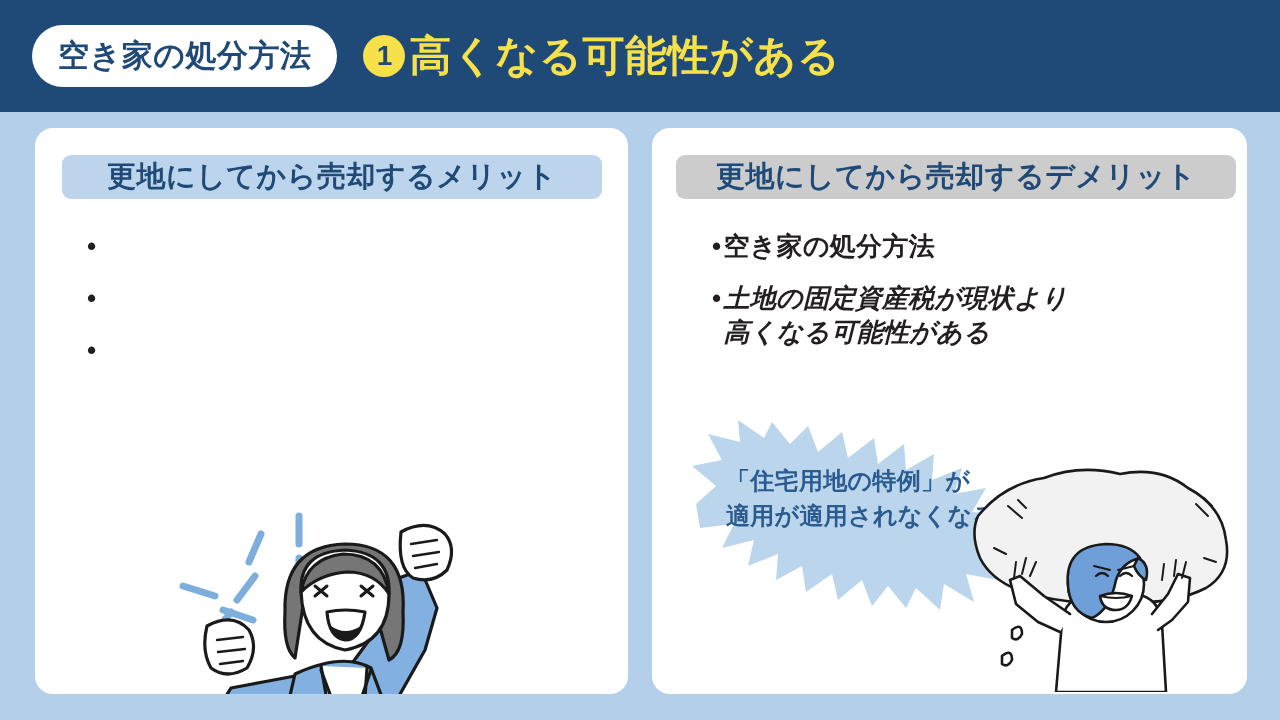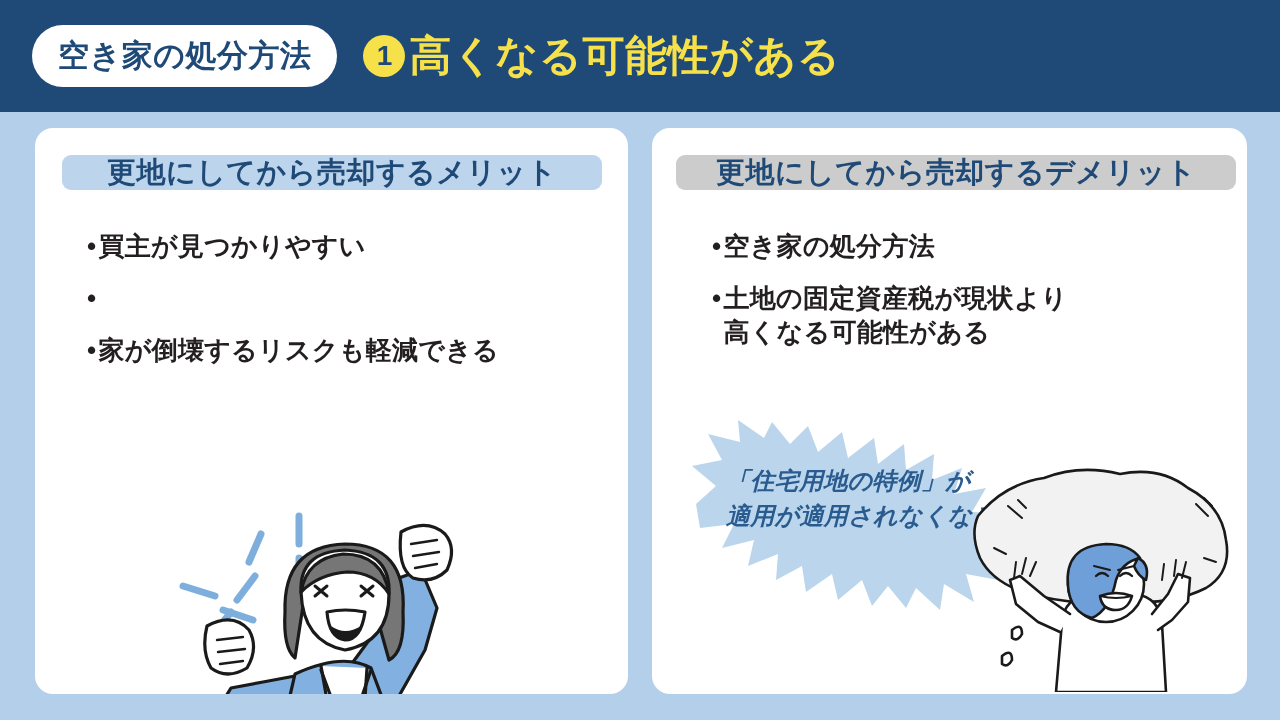--- a/index.html
+++ b/index.html
@@ -76,21 +76,21 @@
     border-radius: 18px;
     overflow: hidden;
   }
   .card-left  { left: 35px;  width: 593px; }
   .card-right { left: 652px; width: 595px; }
 
   .card-head {
     position: absolute;
     top: 27px;
     border-radius: 9px;
-    height: 35px;
+    height: 44px;
     display: flex;
     align-items: center;
     justify-content: center;
     color: #1f4a77;
     font-size: 29px;
     font-weight: bold;
     white-space: nowrap;
     letter-spacing: 0.5px;
   }
   .card-left .card-head {
@@ -141,48 +141,45 @@
   .burst-text {
     position: absolute;
     left: 726px;
     top: 464px;
     color: #2a5b8e;
     font-size: 24px;
     font-weight: bold;
     line-height: 1.45;
     white-space: nowrap;
     letter-spacing: 0.3px;
-    font-style: italic;
   }
 </style>
 </head>
 <body>
 
 <div class="header">
   <div class="header-badge">空き家の処分方法</div>
   <div class="header-title">
     <span class="num-circle">1</span>
     <span class="title-text">高くなる可能性がある</span>
   </div>
 </div>
 
 <div class="card card-left">
   <div class="card-head">更地にしてから売却するメリット</div>
 
   <div class="bullets">
     <div class="bullet">
       <span class="bullet-dot">•</span>
-      <span>買主が見つかりやすい</span>
-    </div>
-    <div class="bullet">
-      <span class="bullet-dot">•</span>
-    </div>
-    <div class="bullet">
-      <span class="bullet-dot">•</span>
-      <span>家が倒壊するリスクも軽減できる</span>
+    </div>
+    <div class="bullet">
+      <span class="bullet-dot">•</span>
+    </div>
+    <div class="bullet">
+      <span class="bullet-dot">•</span>
     </div>
   </div>
 
   <svg class="illus illus-left" viewBox="0 0 340 320">
     <g stroke="#7eafdc" stroke-width="7" stroke-linecap="round">
       <line x1="86" y1="34" x2="74" y2="62"></line>
       <line x1="80" y1="76" x2="62" y2="100"></line>
       <line x1="56" y1="112" x2="40" y2="132"></line>
       <line x1="124" y1="16" x2="124" y2="44"></line>
       <line x1="124" y1="58" x2="124" y2="84"></line>
@@ -227,21 +224,21 @@
 <div class="card card-right">
   <div class="card-head">更地にしてから売却するデメリット</div>
 
   <div class="bullets">
     <div class="bullet">
       <span class="bullet-dot">•</span>
       <span>空き家の処分方法</span>
     </div>
     <div class="bullet">
       <span class="bullet-dot">•</span>
-      <span style="white-space: pre-line;">土地の固定資産税が現状より
+      <span style="white-space: pre-line; font-style: italic;">土地の固定資産税が現状より
 高くなる可能性がある</span>
     </div>
   </div>
 </div>
 
 <svg class="burst" viewBox="0 0 330 190">
   <polygon fill="#bad5ec" points="
     10,84 30,66 6,46 36,40 22,14 54,22 52,0 78,18 86,2 104,24 122,6 132,32 156,12
     162,38 188,18 192,44 218,24 220,50 248,34 246,60 276,48 268,74 300,68 286,92
     320,94 292,112 324,128 292,136 312,160 280,154 288,182 258,164 254,190 230,168

